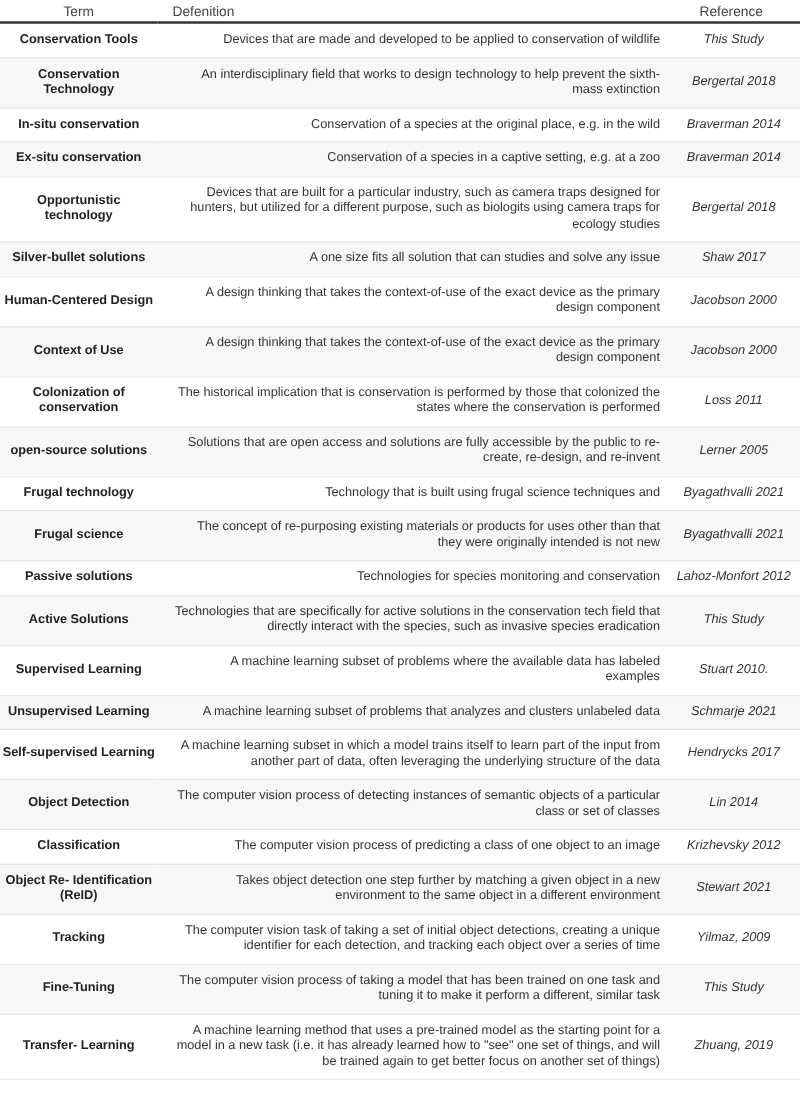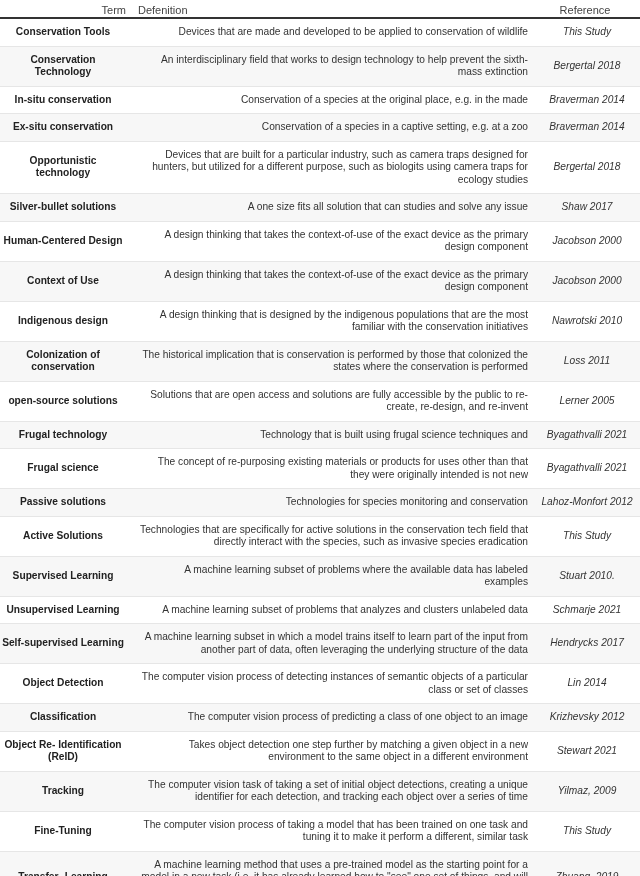--- a/index.html
+++ b/index.html
@@ -3,21 +3,21 @@
 <meta charset="utf-8">
 <style>
   html, body { margin: 0; padding: 0; background: #ffffff; }
   body { width: 640px; height: 876px; overflow: hidden; font-family: "Liberation Sans", "DejaVu Sans", sans-serif; color: #333333; }
   .wrap { position: relative; width: 640px; }
   table { width: 640px; border-collapse: collapse; table-layout: fixed; }
   col.c-term { width: 126px; }
   col.c-def { width: 410px; }
   col.c-ref { width: 104px; }
   thead th { font-weight: normal; font-size: 11px; color: #444; height: 16px; padding: 0 0 1px 0; border-bottom: 2px solid #333; vertical-align: bottom; }
-  thead th.h-term { text-align: right; }
+  thead th.h-term { text-align: center; }
   thead th.h-def { text-align: left; padding-left: 12px; }
   thead th.h-ref { text-align: center; padding-right: 6px; }
   tbody tr { border-bottom: 1px solid #e6e6e6; }
   tbody tr:nth-child(even) { background: #f7f7f7; }
   tbody td { font-size: 10.2px; line-height: 12.5px; padding: 7px 0 7px 0; vertical-align: middle; }
   td.term { font-weight: bold; text-align: center; color: #222; padding-left: 2px; padding-right: 2px; }
   td.def { text-align: right; padding-left: 12px; padding-right: 8px; color: #333; }
   td.ref { font-style: italic; text-align: center; color: #333; padding-right: 2px; }
 </style>
 </head>
@@ -43,21 +43,21 @@
     <td class="def">Devices that are made and developed to be applied to conservation of wildlife</td>
     <td class="ref">This Study</td>
   </tr>
         <tr>
     <td class="term">Conservation Technology</td>
     <td class="def">An interdisciplinary field that works to design technology to help prevent the sixth-mass extinction</td>
     <td class="ref">Bergertal 2018</td>
   </tr>
         <tr>
     <td class="term">In-situ conservation</td>
-    <td class="def">Conservation of a species at the original place, e.g. in the made</td>
+    <td class="def">Conservation of a species at the original place, e.g. in the wild</td>
     <td class="ref">Braverman 2014</td>
   </tr>
         <tr>
     <td class="term">Ex-situ conservation</td>
     <td class="def">Conservation of a species in a captive setting, e.g. at a zoo</td>
     <td class="ref">Braverman 2014</td>
   </tr>
         <tr>
     <td class="term">Opportunistic technology</td>
     <td class="def">Devices that are built for a particular industry, such as camera traps designed for hunters, but utilized for a different purpose, such as biologits using camera traps for ecology studies</td>
@@ -70,25 +70,20 @@
   </tr>
         <tr>
     <td class="term">Human-Centered Design</td>
     <td class="def">A design thinking that takes the context-of-use of the exact device as the primary design component</td>
     <td class="ref">Jacobson 2000</td>
   </tr>
         <tr>
     <td class="term">Context of Use</td>
     <td class="def">A design thinking that takes the context-of-use of the exact device as the primary design component</td>
     <td class="ref">Jacobson 2000</td>
-  </tr>
-        <tr>
-    <td class="term">Indigenous design</td>
-    <td class="def">A design thinking that is designed by the indigenous populations that are the most familiar with the conservation initiatives</td>
-    <td class="ref">Nawrotski 2010</td>
   </tr>
         <tr>
     <td class="term">Colonization of conservation</td>
     <td class="def">The historical implication that is conservation is performed by those that colonized the states where the conservation is performed</td>
     <td class="ref">Loss 2011</td>
   </tr>
         <tr>
     <td class="term">open-source solutions</td>
     <td class="def">Solutions that are open access and solutions are fully accessible by the public to re-create, re-design, and re-invent</td>
     <td class="ref">Lerner 2005</td>

